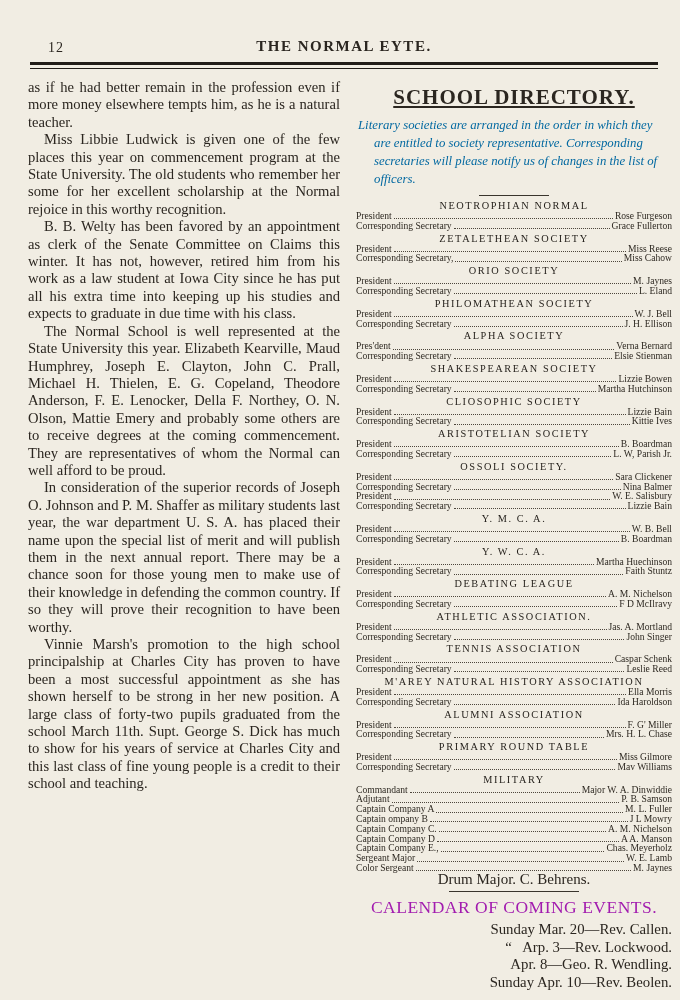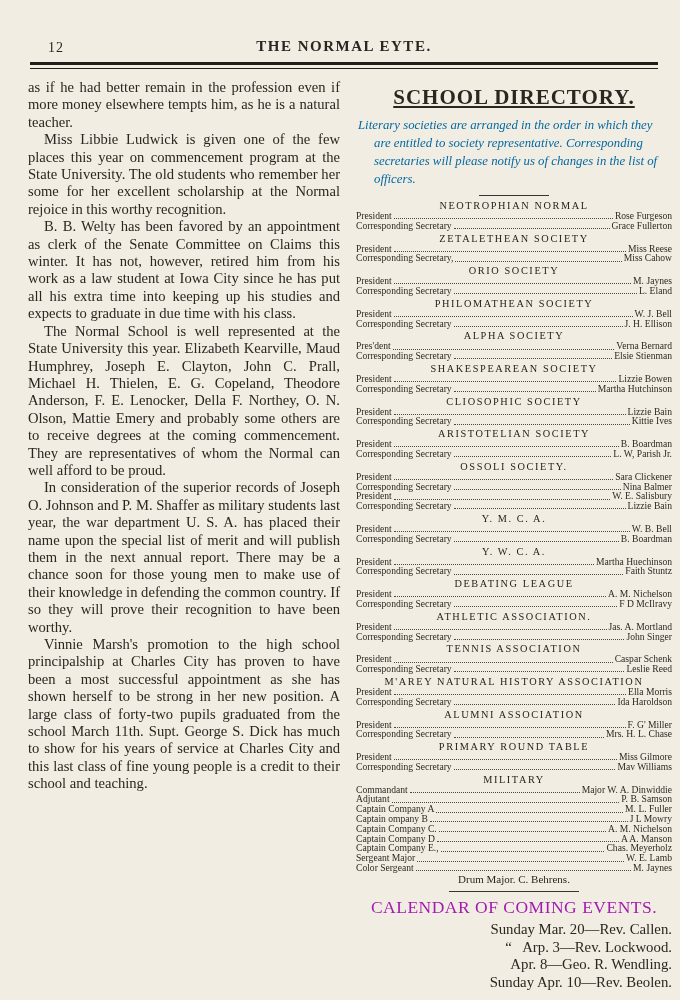--- a/index.html
+++ b/index.html
@@ -64,21 +64,21 @@
     display:flex;align-items:flex-end;
     font-size:9.6px;line-height:9.8px;white-space:nowrap;
     color:#2e2922;
   }
   .dir-row .dots{
     flex:1 1 auto;min-width:8px;
     border-bottom:1.6px dotted #4d463c;
     margin:0 2px 1.5px 2px;
   }
   .dir-footer{
-    text-align:center;font-size:11px;line-height:11px;margin-top:1px;
+    text-align:center;font-size:15px;line-height:11px;margin-top:1px;
   }
   
   .cal-title{
     text-align:center;font-size:17.5px;letter-spacing:0.5px;
     margin:0 0 3px 0;color:#a21caf;white-space:nowrap;
   }
   .cal-event{
     font-size:14.8px;line-height:17.8px;
     padding-left:36px;text-indent:-36px;
     white-space:pre-wrap;

